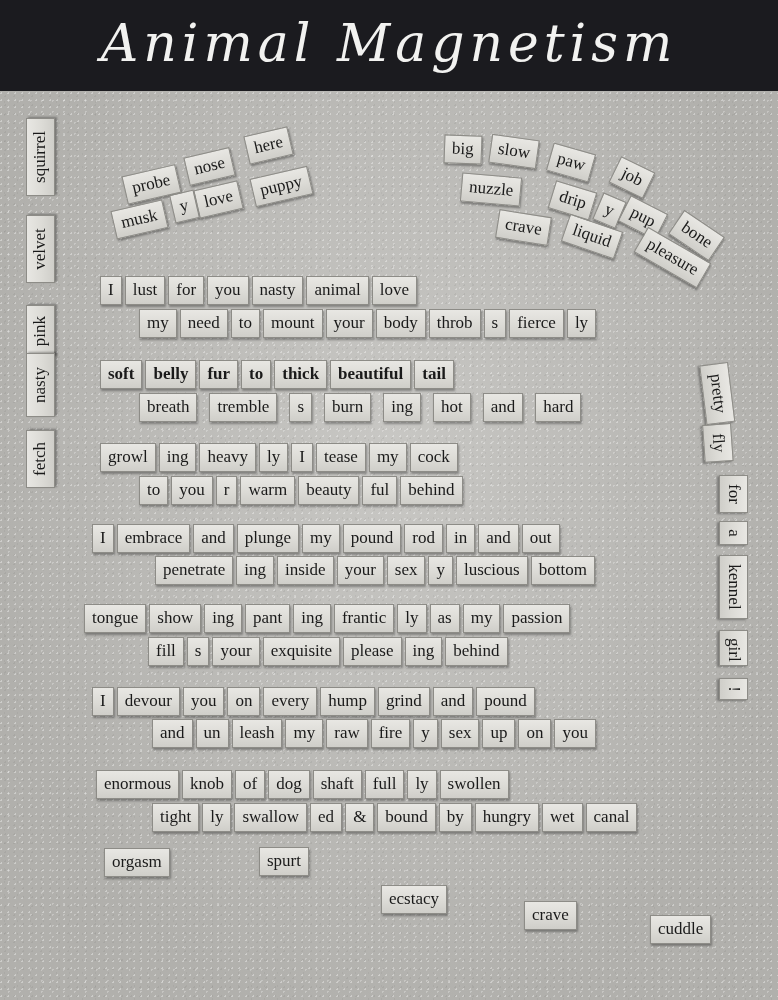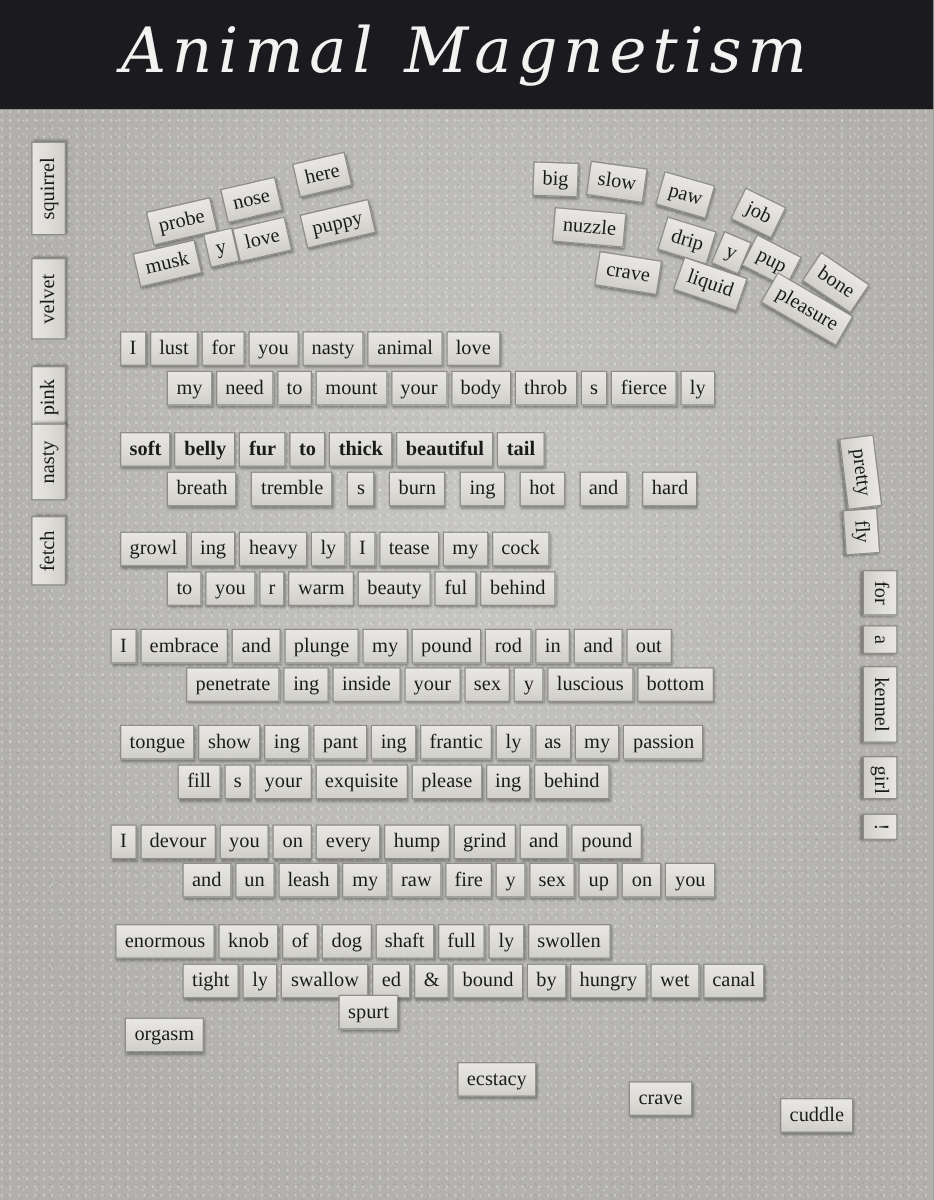--- a/index.html
+++ b/index.html
@@ -210,21 +210,21 @@
       <div class="row" style="left: 155px; top: 556px;">
         <div class="mag">penetrate</div>
         <div class="mag">ing</div>
         <div class="mag">inside</div>
         <div class="mag">your</div>
         <div class="mag">sex</div>
         <div class="mag">y</div>
         <div class="mag">luscious</div>
         <div class="mag">bottom</div>
       </div>
-      <div class="row" style="left: 100px; top: 604px; justify-content: flex-end;">
+      <div class="row" style="left: 84px; top: 604px; justify-content: flex-end;">
         <div class="mag">tongue</div>
         <div class="mag">show</div>
         <div class="mag">ing</div>
         <div class="mag">pant</div>
         <div class="mag">ing</div>
         <div class="mag">frantic</div>
         <div class="mag">ly</div>
         <div class="mag">as</div>
         <div class="mag">my</div>
         <div class="mag">passion</div>
@@ -281,18 +281,18 @@
         <div class="mag">bound</div>
         <div class="mag">by</div>
         <div class="mag">hungry</div>
         <div class="mag">wet</div>
         <div class="mag">canal</div>
       </div>
     </div>
 
   <div id="scatter">
       <div class="mag" style="left: 104px; top: 848px;">orgasm</div>
-      <div class="mag" style="left: 259px; top: 829px; margin-left: 23px;">spurt</div>
+      <div class="mag" style="left: 259px; top: 847px;">spurt</div>
       <div class="mag" style="left: 381px; top: 885px;">ecstacy</div>
       <div class="mag" style="left: 524px; top: 901px;">crave</div>
       <div class="mag" style="left: 650px; top: 915px;">cuddle</div>
     </div>
 </div>
 
 </body></html>

